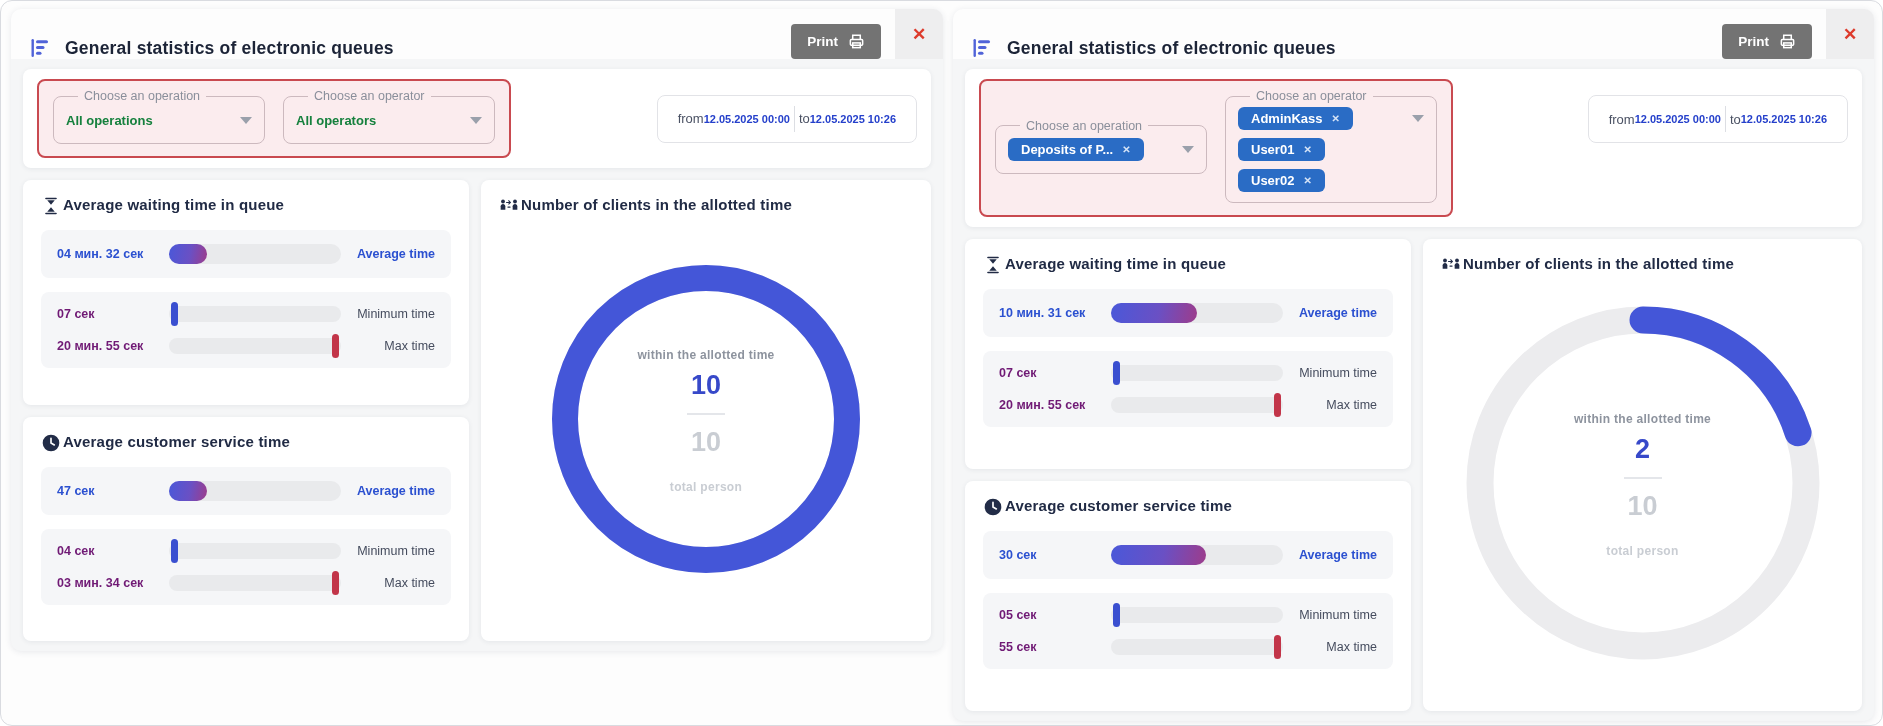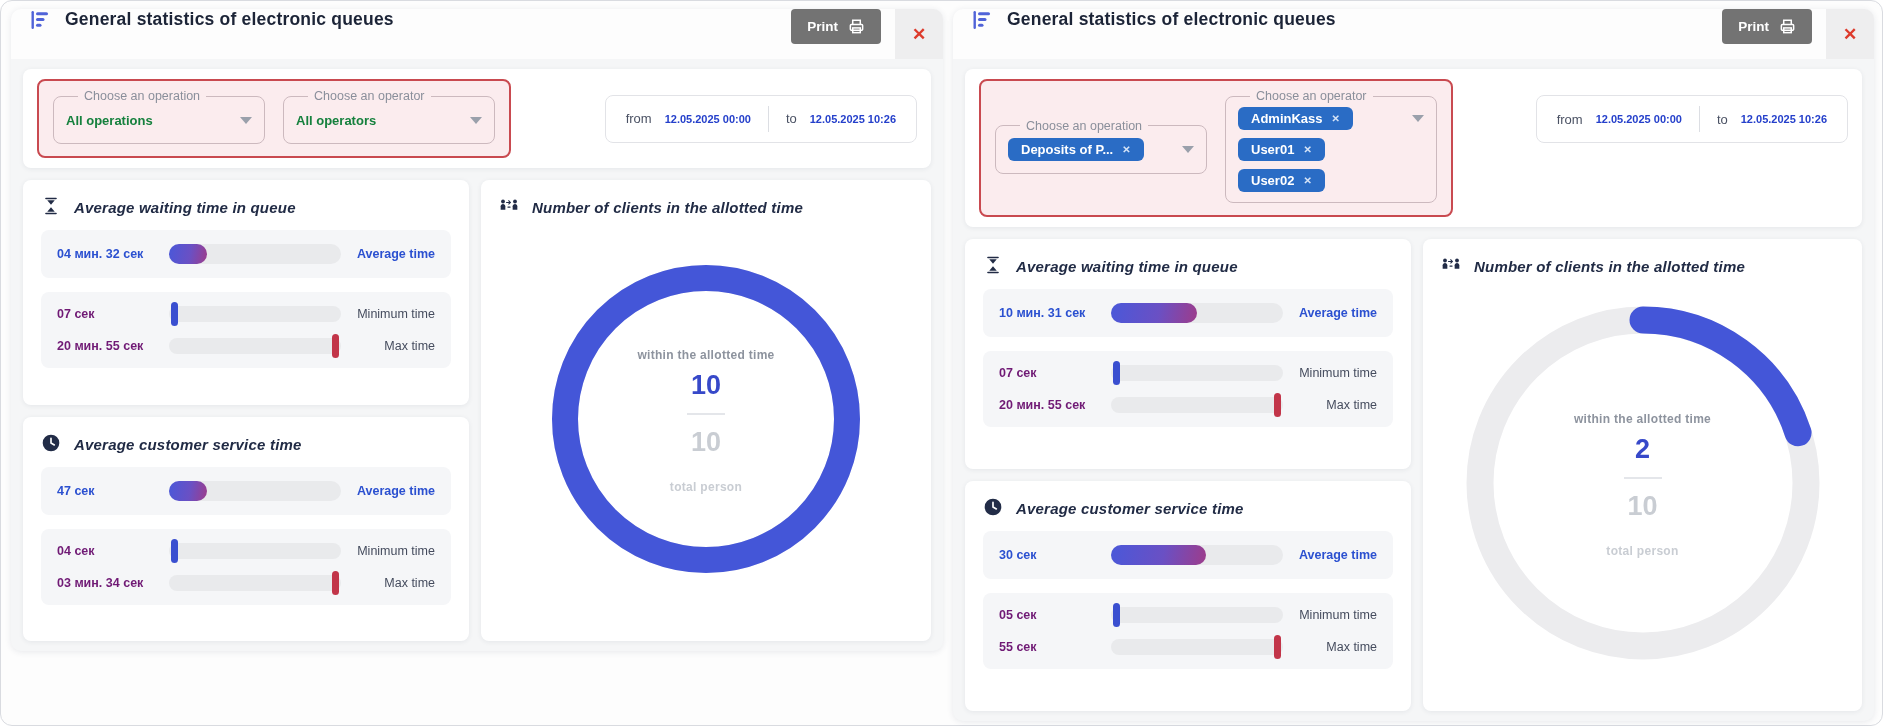--- a/index.html
+++ b/index.html
@@ -26,21 +26,21 @@
     padding:0 0 10px 0;
     overflow:hidden;
   }
   .panel-left  { left:10px;  top:8px; width:932px; height:642px; }
   .panel-right { left:952px; top:8px; width:921px; height:712px; }
 
   
   .header-row { display:flex; align-items:stretch; height:50px; flex:none; }
   .header-card {
     flex:1; background:#fdfdfd;
-    display:flex; align-items:flex-start; gap:14px;
+    display:flex; align-items:flex-end; gap:14px;
     padding:0 14px 0 18px;
   }
   .title-icon { width:22px; height:22px; color:#5063d8; flex:none; }
   .panel-title {
     font-size:17.5px; font-weight:bold; color:#1c2437;
     letter-spacing:.2px; flex:1;
   }
   .print-btn {
     display:flex; align-items:center; gap:10px;
     background:#737373; color:#fff;
@@ -92,39 +92,39 @@
     display:inline-flex; align-items:center; gap:9px;
     background:#2a6cc5; color:#fff;
     border-radius:6px; padding:4px 13px;
     font-size:13px; font-weight:bold; cursor:pointer;
   }
   .chip-x { font-size:10px; font-weight:bold; color:#d6e4f7; cursor:pointer; }
 
   .datebox {
     background:#fff; border:1px solid #e2e3e7; border-radius:8px;
     height:48px; padding:0 20px;
-    display:flex; align-items:center; gap:13px;
+    display:flex; align-items:center; 
     align-self:center;
   }
   .panel-right .datebox { align-self:flex-start; margin-top:16px; }
   .date-word { font-size:13px; color:#4a5163; }
   .date-val  { font-size:11px; font-weight:bold; color:#2540cb; cursor:pointer; }
   .date-div  { width:1px; height:26px; background:#dcdee3; margin:0 4px; }
 
   
   .content { display:flex; gap:12px; margin:12px 12px 0 12px; flex:1; min-height:0; }
   .col-stats { width:446px; flex:none; display:flex; flex-direction:column; gap:12px; }
   .card {
     background:#fff; border-radius:8px;
     box-shadow:0 1px 5px rgba(40,50,80,.08);
     padding:16px 18px;
   }
   .stat-card { flex:1; }
   .donut-card { flex:1; display:flex; flex-direction:column; }
-  .card-head { display:flex; align-items:flex-end; gap:13px;font-style:italic; }
+  .card-head { display:flex; align-items:flex-start; gap:2px; }
   .card-head svg { width:20px; height:20px; color:#212b45; flex:none; }
   .card-title { font-size:15px; font-weight:bold; color:#212b45; letter-spacing:.2px; }
 
   .row-block { background:#f5f6f8; border-radius:8px; padding:14px 16px; margin-top:14px; }
   .stat-row { display:flex; align-items:center; }
   .stat-row + .stat-row { margin-top:16px; }
   .stat-val { width:112px; flex:none; font-size:12.5px; font-weight:bold; color:#701a75; }
   .stat-val.blue { color:#2b50d0; }
   .stat-label { width:94px; flex:none; text-align:right; font-size:12.5px; color:#454c5e; }
   .stat-label.blue { color:#2b50d0; font-weight:bold; }

